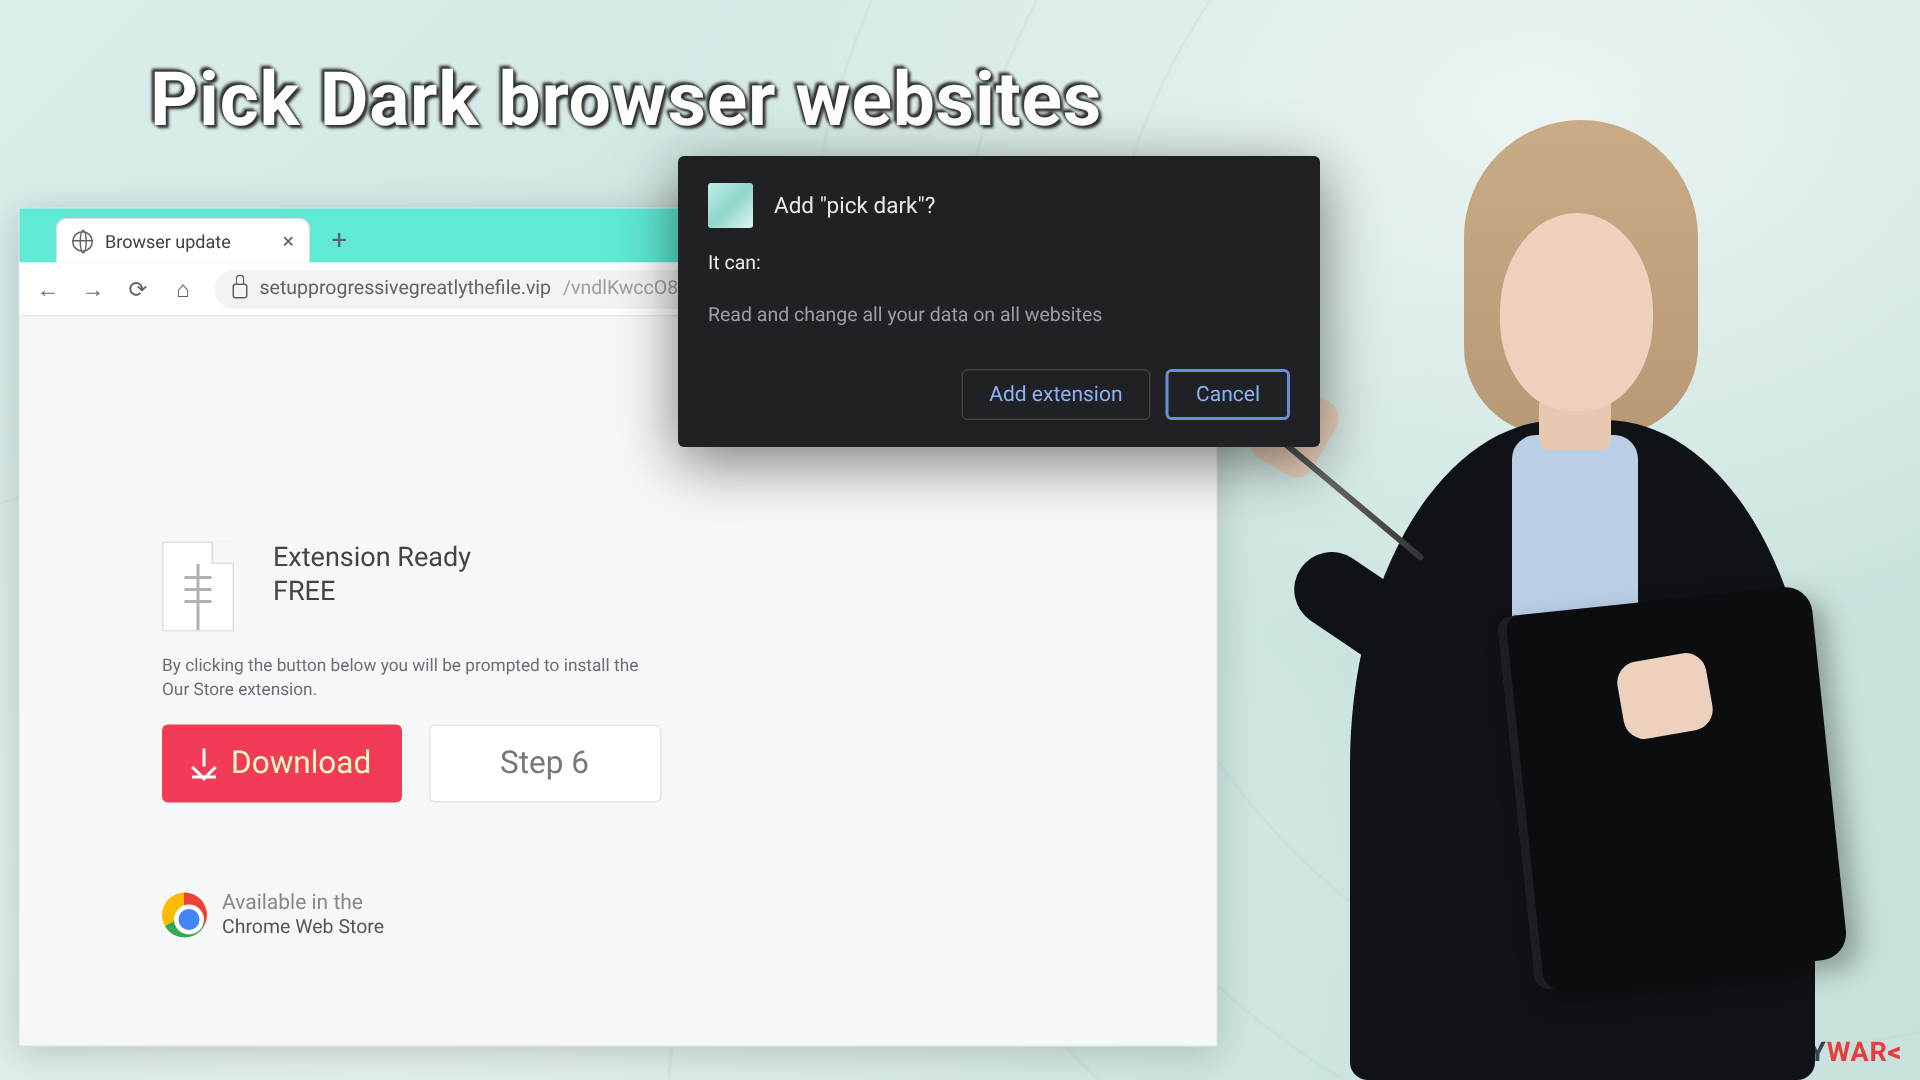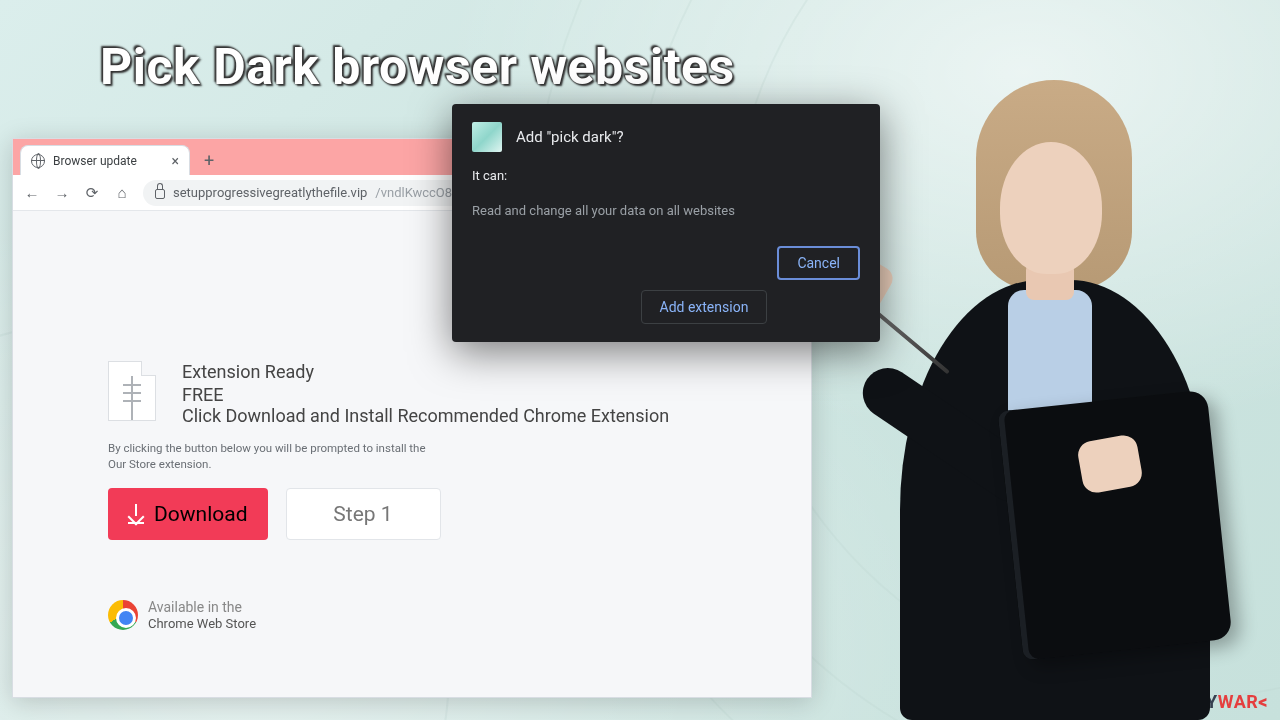--- a/index.html
+++ b/index.html
@@ -26,21 +26,21 @@
     font-size:50px; font-weight:700; color:#fff;
     text-shadow:0 0 2px #333,0 0 2px #333,2px 2px 2px #333,-2px -2px 2px #333;
     letter-spacing:.5px;
   }
 
   
   .browser{
     position:absolute; left:12px; top:138px; width:800px; height:560px;
     background:#f6f7f9; border:1px solid #d8dde3; box-shadow:0 4px 24px rgba(0,0,0,.18);
   }
-  .tabbar{ height:36px; background:#fca5a5; display:flex; align-items:flex-end; padding:0 7px; gap:8px; }
+  .tabbar{ height:36px; background:#5eead4; display:flex; align-items:flex-end; padding:0 24px; gap:8px; }
   .tab{
     display:flex; align-items:center; gap:8px; height:30px; padding:0 10px;
     background:#fff; border-radius:8px 8px 0 0; font-size:12px; color:#3c4043; min-width:170px;
     position:relative; border:1px solid #d8dde3; border-bottom:none;
   }
   .globe{ width:14px;height:14px; border:1.5px solid #5f6368; border-radius:50%; position:relative; }
   .globe::before{ content:""; position:absolute; left:4px; top:-1.5px; width:3px; height:14px; border:1.5px solid #5f6368; border-radius:50%; }
   .globe::after{ content:""; position:absolute; left:-1.5px; top:5px; width:14px; height:0; border-top:1.5px solid #5f6368; }
   .tab .x{ margin-left:auto; font-size:14px; color:#5f6368; }
   .newtab{ font-size:18px; color:#5f6368; padding:0 6px 4px; }
@@ -68,21 +68,21 @@
   .file-icon .bar.b1{ top:22px; } .file-icon .bar.b2{ top:30px; } .file-icon .bar.b3{ top:38px; }
 
   .dl-text h3{ font-size:18px; font-weight:400; color:#444; margin-bottom:2px; }
   .dl-text p{ font-size:18px; font-weight:400; color:#444; }
   .fineprint{ font-size:11.5px; color:#6a6f75; margin:14px 0 16px; line-height:1.4; max-width:400px; }
   .btn-row{ display:flex; gap:18px; }
   .btn{
     height:52px; min-width:155px; display:flex; align-items:center; justify-content:center;
     font-size:21px; border-radius:4px; gap:10px;
   }
-  .btn-dl{ background:#f23b57; color:#000000; padding:0 20px; }
+  .btn-dl{ background:#f23b57; color:#fef9c3; padding:0 20px; }
   .dl-icon{ width:16px; height:16px; position:relative; }
   .dl-icon::before{ content:""; position:absolute; left:7px; top:-2px; width:2px; height:12px; background:#fff; }
   .dl-icon::after{ content:""; position:absolute; left:2px; top:5px; width:10px; height:10px; border-right:2px solid #fff; border-bottom:2px solid #fff; transform:rotate(45deg); }
   .dl-base{ position:absolute; left:0; bottom:-2px; width:16px; height:2px; background:#fff; }
   .btn-step{ background:#fff; color:#777; border:1px solid #e2e5e9; }
 
   .webstore{ display:flex; align-items:center; gap:10px; margin-top:60px; }
   .chrome-logo{ width:30px; height:30px; border-radius:50%; position:relative; overflow:hidden;
     background:conic-gradient(#ea4335 0 120deg,#34a853 120deg 240deg,#fbbc05 240deg 360deg); }
   .chrome-logo::after{ content:""; position:absolute; left:8px; top:8px; width:14px; height:14px; border-radius:50%; background:#4285f4; border:3px solid #fff; }
@@ -93,21 +93,21 @@
   .popup{
     position:absolute; left:452px; top:104px; width:428px; background:#202124; color:#e8eaed;
     border-radius:4px; box-shadow:0 10px 40px rgba(0,0,0,.5); padding:18px 20px; z-index:10;
   }
   .popup-head{ display:flex; align-items:center; gap:14px; font-size:15px; margin-bottom:16px; }
   .ext-icon{ width:30px; height:30px; background:linear-gradient(135deg,#bfeee6,#8fd6cb,#dff5f1); border-radius:2px; }
   .popup-sub{ font-size:13px; color:#e8eaed; margin-bottom:20px; }
   .popup-perm{ font-size:13px; color:#9aa0a6; margin-bottom:28px; }
   .popup-btns{ display:flex; gap:10px; justify-content:flex-end; }
   .pbtn{ height:34px; padding:0 18px; border-radius:4px; font-size:14px; display:flex; align-items:center; }
-  .pbtn-add{ background:transparent; color:#8ab4f8; border:1px solid #3c4043;margin-top:44px; }
+  .pbtn-add{ background:transparent; color:#8ab4f8; border:1px solid #3c4043; }
   .pbtn-cancel{ background:transparent; color:#8ab4f8; border:2px solid #6a8dd8; }
 
   
   .person{
     position:absolute; right:-20px; bottom:0; width:530px; height:620px; z-index:6;
   }
   .person .body{
     position:absolute; left:130px; bottom:0; width:310px; height:440px;
     background:#0f1216; border-radius:140px 140px 12px 12px / 230px 230px 12px 12px;
   }
@@ -193,36 +193,35 @@
     <div class="file-row">
       <div class="file-icon">
         <span class="stem"></span>
           <span class="bar b1"></span>
           <span class="bar b2"></span>
           <span class="bar b3"></span>
       </div>
       <div class="dl-text">
         <h3>Extension Ready</h3>
         <p>FREE</p>
-        <p>Click Download and Install Recommended Chrome Extension</p>
       </div>
     </div>
     <div class="fineprint">
       <span>By clicking the button below you will be prompted to install the</span><br>
       <span>Our Store extension.</span>
     </div>
     <div class="btn-row">
       <div class="btn btn-dl">
         <span class="dl-icon">
             <span class="dl-base"></span>
           </span>
         <span>Download</span>
       </div>
       <div class="btn btn-step">
-        <span>Step 1</span>
+        <span>Step 6</span>
       </div>
     </div>
 
     <div class="webstore">
       <div class="chrome-logo"></div>
       <div>
         <small>Available in the</small>
         <div class="ws-name">Chrome Web Store</div>
       </div>
     </div>

